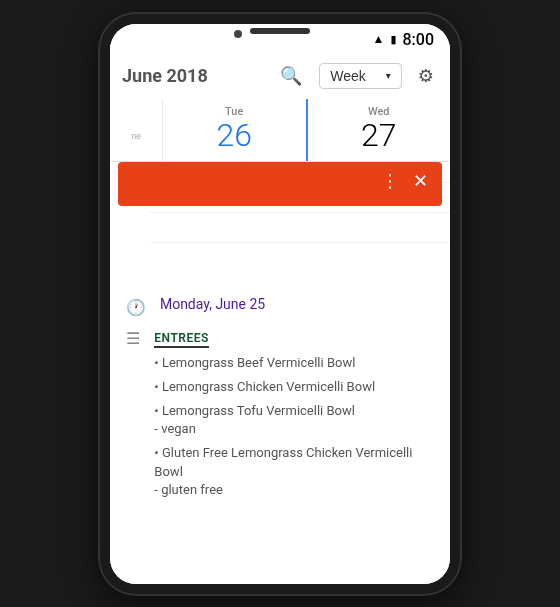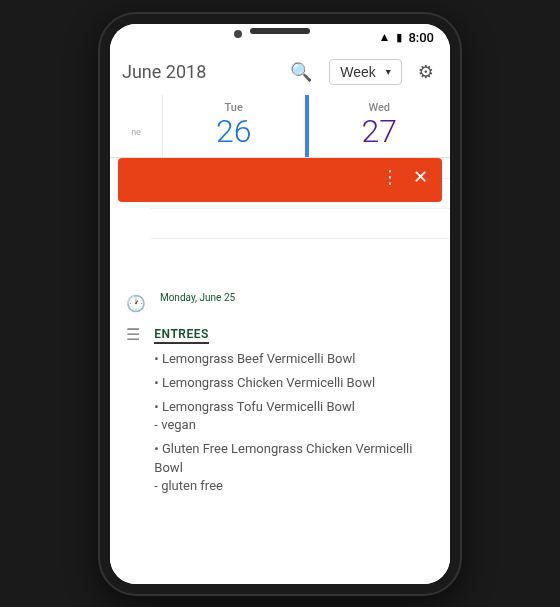--- a/index.html
+++ b/index.html
@@ -35,67 +35,67 @@
       background: #fff;
       padding: 6px 16px 4px;
       display: flex;
       justify-content: flex-end;
       align-items: center;
       gap: 6px;
       flex-shrink: 0;
     }
     .status-bar .signal-icon { font-size: 12px; color: #000; }
     .status-bar .battery-icon { font-size: 11px; color: #000; }
-    .status-bar .time { font-size: 13px; font-weight: 500; color: #000; }
+    .status-bar .time { font-size: 16px; font-weight: 500; color: #000; }
     
     .app-header {
       background: #fff;
       padding: 8px 12px;
       display: flex;
       align-items: center;
       justify-content: space-between;
       flex-shrink: 0;
     }
-    .app-title { font-size: 18px; color: #555; font-weight: 400; }
+    .app-title { font-size: 18px; color: #555; font-weight: 700; }
     .header-actions { display: flex; align-items: center; gap: 12px; }
     .search-btn, .settings-btn {
       background: none; border: none; cursor: pointer;
       font-size: 18px; color: #555; padding: 4px;
     }
     .week-btn {
       background: #fff;
       border: 1px solid #ccc;
       border-radius: 4px;
       padding: 4px 10px;
       font-size: 14px;
       color: #333;
       cursor: pointer;
       display: flex;
       align-items: center;
-      gap: 10px;
+      gap: 20px;
     }
     .week-btn .chevron { font-size: 10px; }
     
     .week-header {
       display: flex;
       border-bottom: 1px solid #e0e0e0;
       flex-shrink: 0;
     }
     .day-col {
       flex: 1;
       text-align: center;
       padding: 6px 4px 8px;
-      border-right: 4px solid #3b82f6;
+      border-right: 2px solid #3b82f6;
     }
     .day-col:last-child { border-right: none; }
     .day-name { font-size: 11px; color: #888; font-weight: 500; text-transform: none; }
     .day-number {
       font-size: 32px;
       font-weight: 300;
-      color: #4c1d95;
+      color: #000000;
       line-height: 1.1;
     }
     .day-number.blue { color: #1a73e8; }
     .day-col-partial { width: 53px; border-right: 1px solid #e8e8e8; flex-shrink: 0; }
     
     .calendar-area {
       flex: 1;
       position: relative;
       overflow: hidden;
     }
@@ -160,22 +160,22 @@
       gap: 14px;
       margin-bottom: 10px;
     }
     .detail-icon {
       font-size: 16px;
       color: #888;
       margin-top: 2px;
       flex-shrink: 0;
     }
     .detail-date {
-      font-size: 10px;
-      color: #14532d;
+      font-size: 14px;
+      color: #4c1d95;
     }
     .detail-section-label {
       font-size: 12px;
       font-weight: 600;
       color: #14532d;
       text-transform: uppercase;
       letter-spacing: 0.5px;
       border-bottom: 2px solid #333;
       display: inline-block;
       padding-bottom: 1px;

